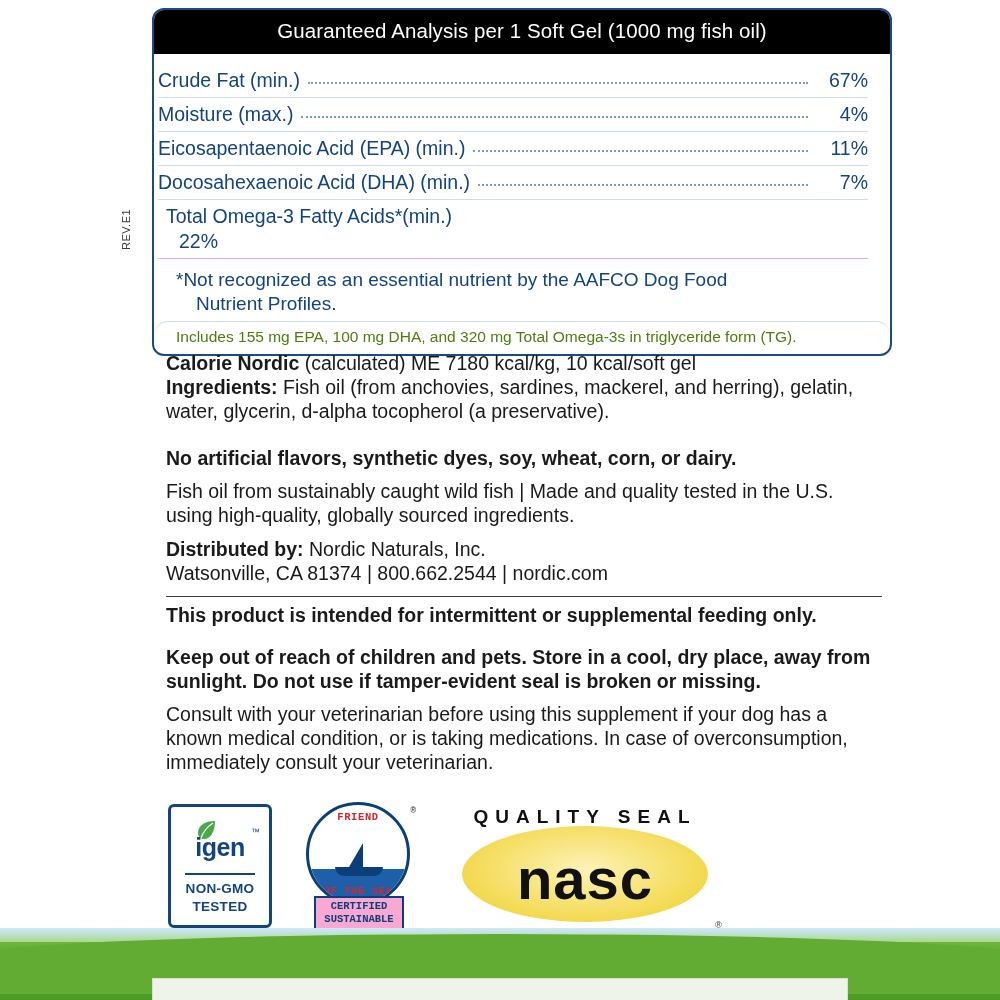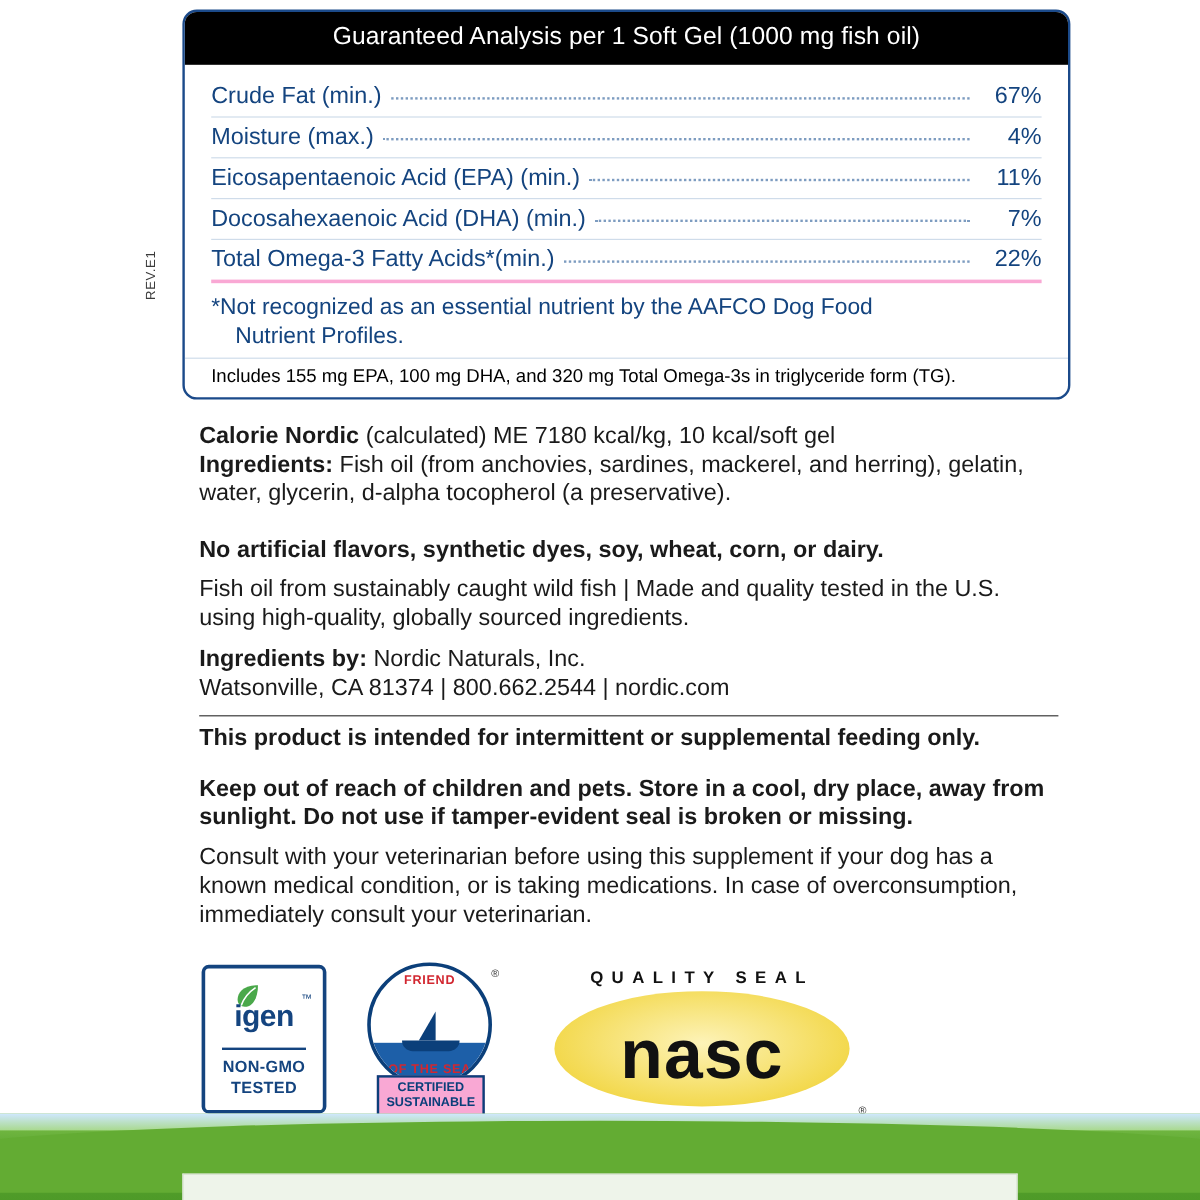--- a/index.html
+++ b/index.html
@@ -31,31 +31,31 @@
   .ga-header {
     background: #000000;
     color: #ffffff;
     text-align: center;
     font-size: 20.5px;
     letter-spacing: .1px;
     padding: 9px 0 11px 0;
     font-family: "Liberation Sans", sans-serif;
   }
   .ga-body {
-    padding: 10px 22px 0 22px;
+    padding: 10px 22px 0 4px;
   }
   .ga-row {
     display: flex;
     align-items: baseline;
     color: #14447f;
     font-size: 19.5px;
     padding: 5px 0 5px 0;
     border-bottom: 1px solid #cfdcea;
   }
-  .ga-row:last-of-type { border-bottom: 3px solid #f9a8d4; }
+  .ga-row:last-of-type { border-bottom: 1px solid #f9a8d4; flex-direction: column; }
   .ga-label { white-space: nowrap; }
   .ga-dots {
     flex: 1 1 auto;
     margin: 0 8px;
     position: relative;
     top: -3px;
     border-bottom: 2px dotted #7d9cc0;
     height: 0;
   }
   .ga-value { white-space: nowrap; min-width: 52px; text-align: right; }
@@ -63,23 +63,24 @@
   .ga-note {
     color: #14447f;
     font-size: 19px;
     line-height: 1.28;
     padding: 9px 22px 4px 22px;
   }
   .ga-note .indent { display: block; padding-left: 20px; }
 
   .ga-footer {
     border-top: 1px solid #cfdcea;
-    color: #000000;
+    color: #4d7c0f;
     font-size: 15.5px;
     padding: 6px 22px 8px 22px;
+    border-radius: 14px;
   }
 
   
   .rev-code {
     position: absolute;
     left: 120px;
     top: 250px;
     font-size: 11px;
     color: #3b3b3b;
     transform: rotate(-90deg);
@@ -173,20 +174,21 @@
   }
   .igen .l1 { top: 74px; }
   .igen .l2 { top: 92px; }
 
   .fots {
     position: absolute;
     left: 140px;
     top: 2px;
     width: 116px;
     height: 132px;
+    font-family: Liberation Mono, monospace;
   }
   .fots .circle {
     position: absolute;
     left: 6px; top: 0;
     width: 104px; height: 104px;
     border-radius: 50%;
     background: #ffffff;
     border: 3px solid #0b3f7a;
     box-sizing: border-box;
     overflow: hidden;
@@ -267,21 +269,21 @@
     font-family: "Liberation Sans", sans-serif;
     line-height: 1;
   }
   .nasc .qs, .nasc .council {
     position: absolute;
     left: 0; right: 0;
     text-align: center;
     color: #111;
     font-weight: bold;
   }
-  .nasc .qs { top: 6px; font-size: 14px; letter-spacing: 7px; }
+  .nasc .qs { top: 6px; font-size: 19px; letter-spacing: 7px; }
   .nasc .council { bottom: 8px; font-size: 11px; letter-spacing: 1.2px; }
   .nasc .reg { position: absolute; right: 8px; bottom: 20px; font-size: 9px; color: #333; }
 
   
   .grass {
     position: absolute;
     left: 0; right: 0;
     bottom: 0;
     height: 72px;
     background: linear-gradient(180deg, #7fbf4d 0%, #5aa72f 45%, #4e9a28 100%);
@@ -371,21 +373,21 @@
 <div class="body-text block-b">
   <div class="tb bold">No artificial flavors, synthetic dyes, soy, wheat, corn, or dairy.</div>
 </div>
 
 <div class="body-text block-c">
   <div class="tb">Fish oil from sustainably caught wild fish | Made and quality tested in the U.S. using high-quality, globally sourced ingredients.</div>
 </div>
 
 <div class="body-text block-d">
   <div class="tb">
-    <b>Ingredients  by:</b><span> Nordic Naturals, Inc.</span>
+    <b>Distributed  by:</b><span> Nordic Naturals, Inc.</span>
   </div>
   <div class="tb">Watsonville, CA 81374 | 800.662.2544 | nordic.com</div>
 </div>
 
 <div class="hr hr-1"></div>
 
 <div class="body-text block-e">
   <div class="tb bold">This product is intended for intermittent or supplemental feeding only.</div>
 </div>
 

